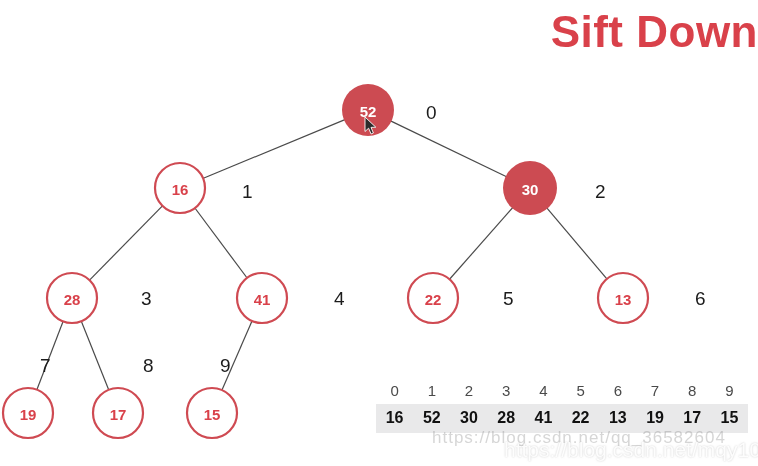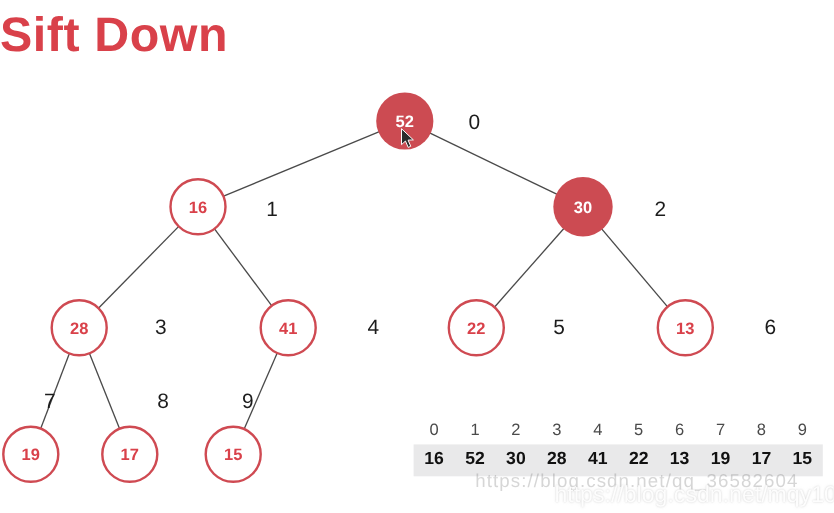--- a/index.html
+++ b/index.html
@@ -15,21 +15,21 @@
     width: 758px;
     height: 466px;
     background: #ffffff;
     overflow: hidden;
   }
   #title {
     position: absolute;
     left: 0;
     top: 6px;
     width: 758px;
-    text-align: left;
+    text-align: right;
     font-size: 44px;
     font-weight: 700;
     color: #d9414a;
     letter-spacing: 0.5px;
     line-height: 52px;
   }
   #tree-svg {
     position: absolute;
     left: 0;
     top: 0;

